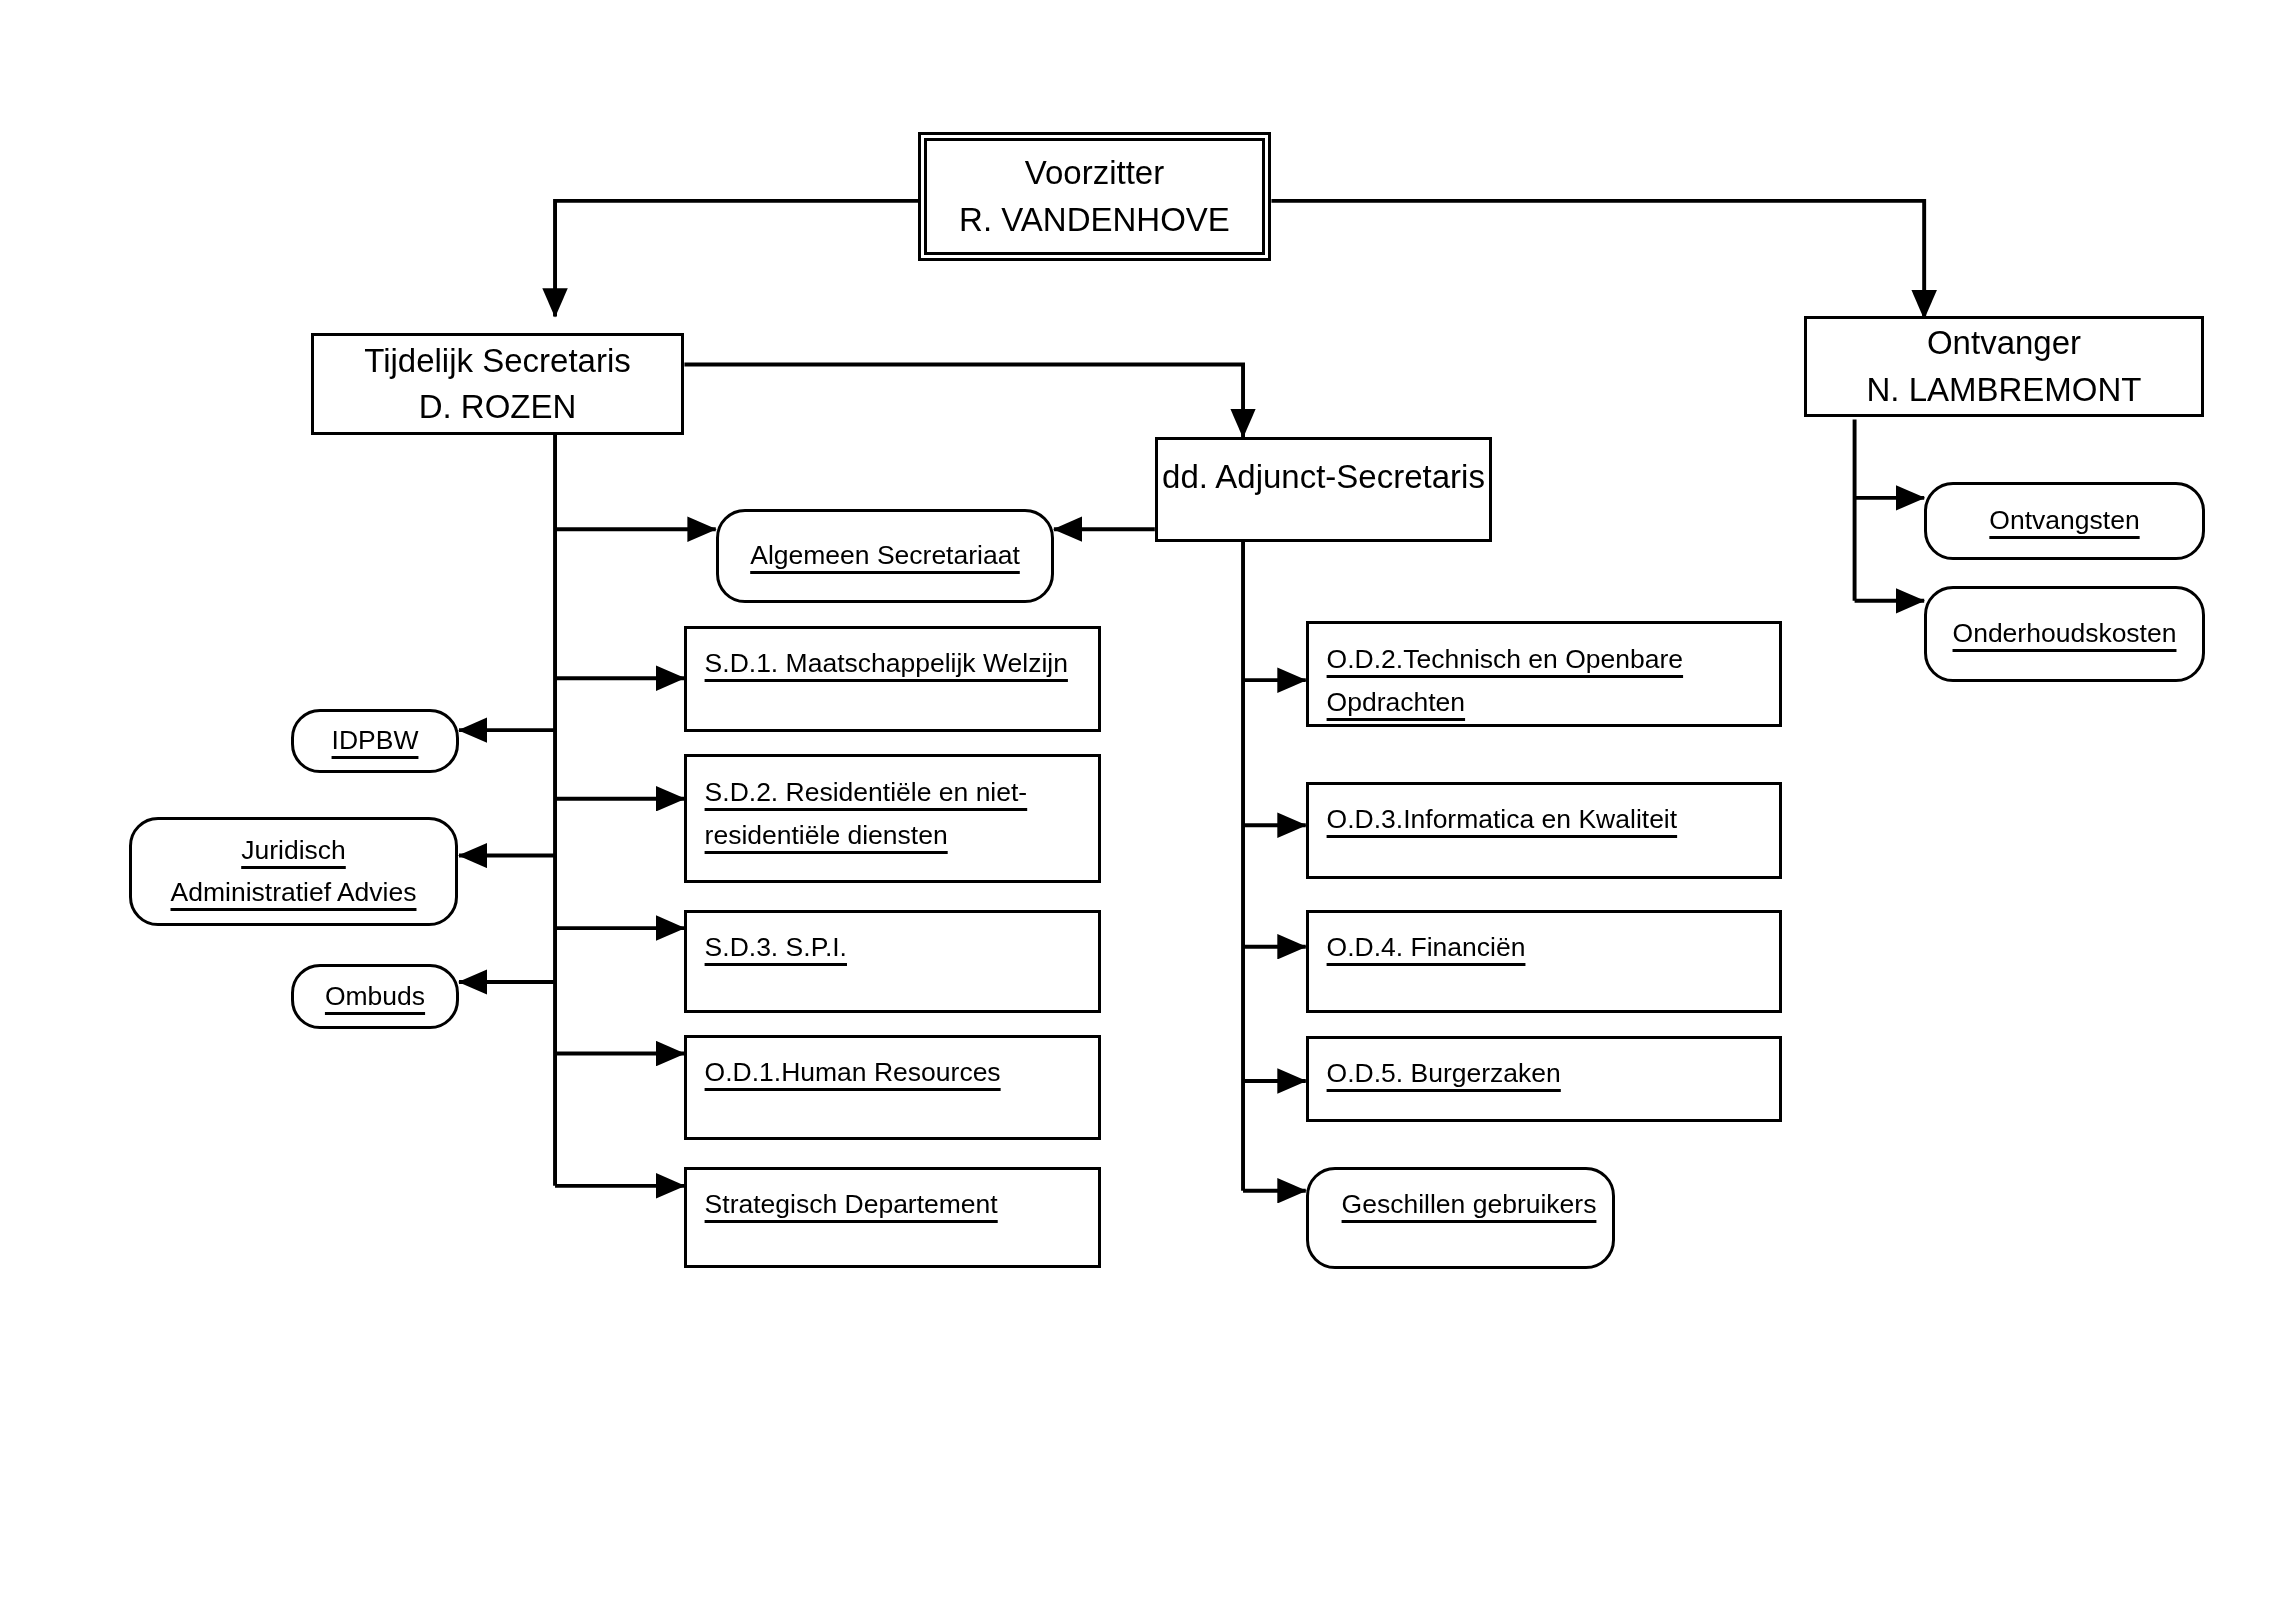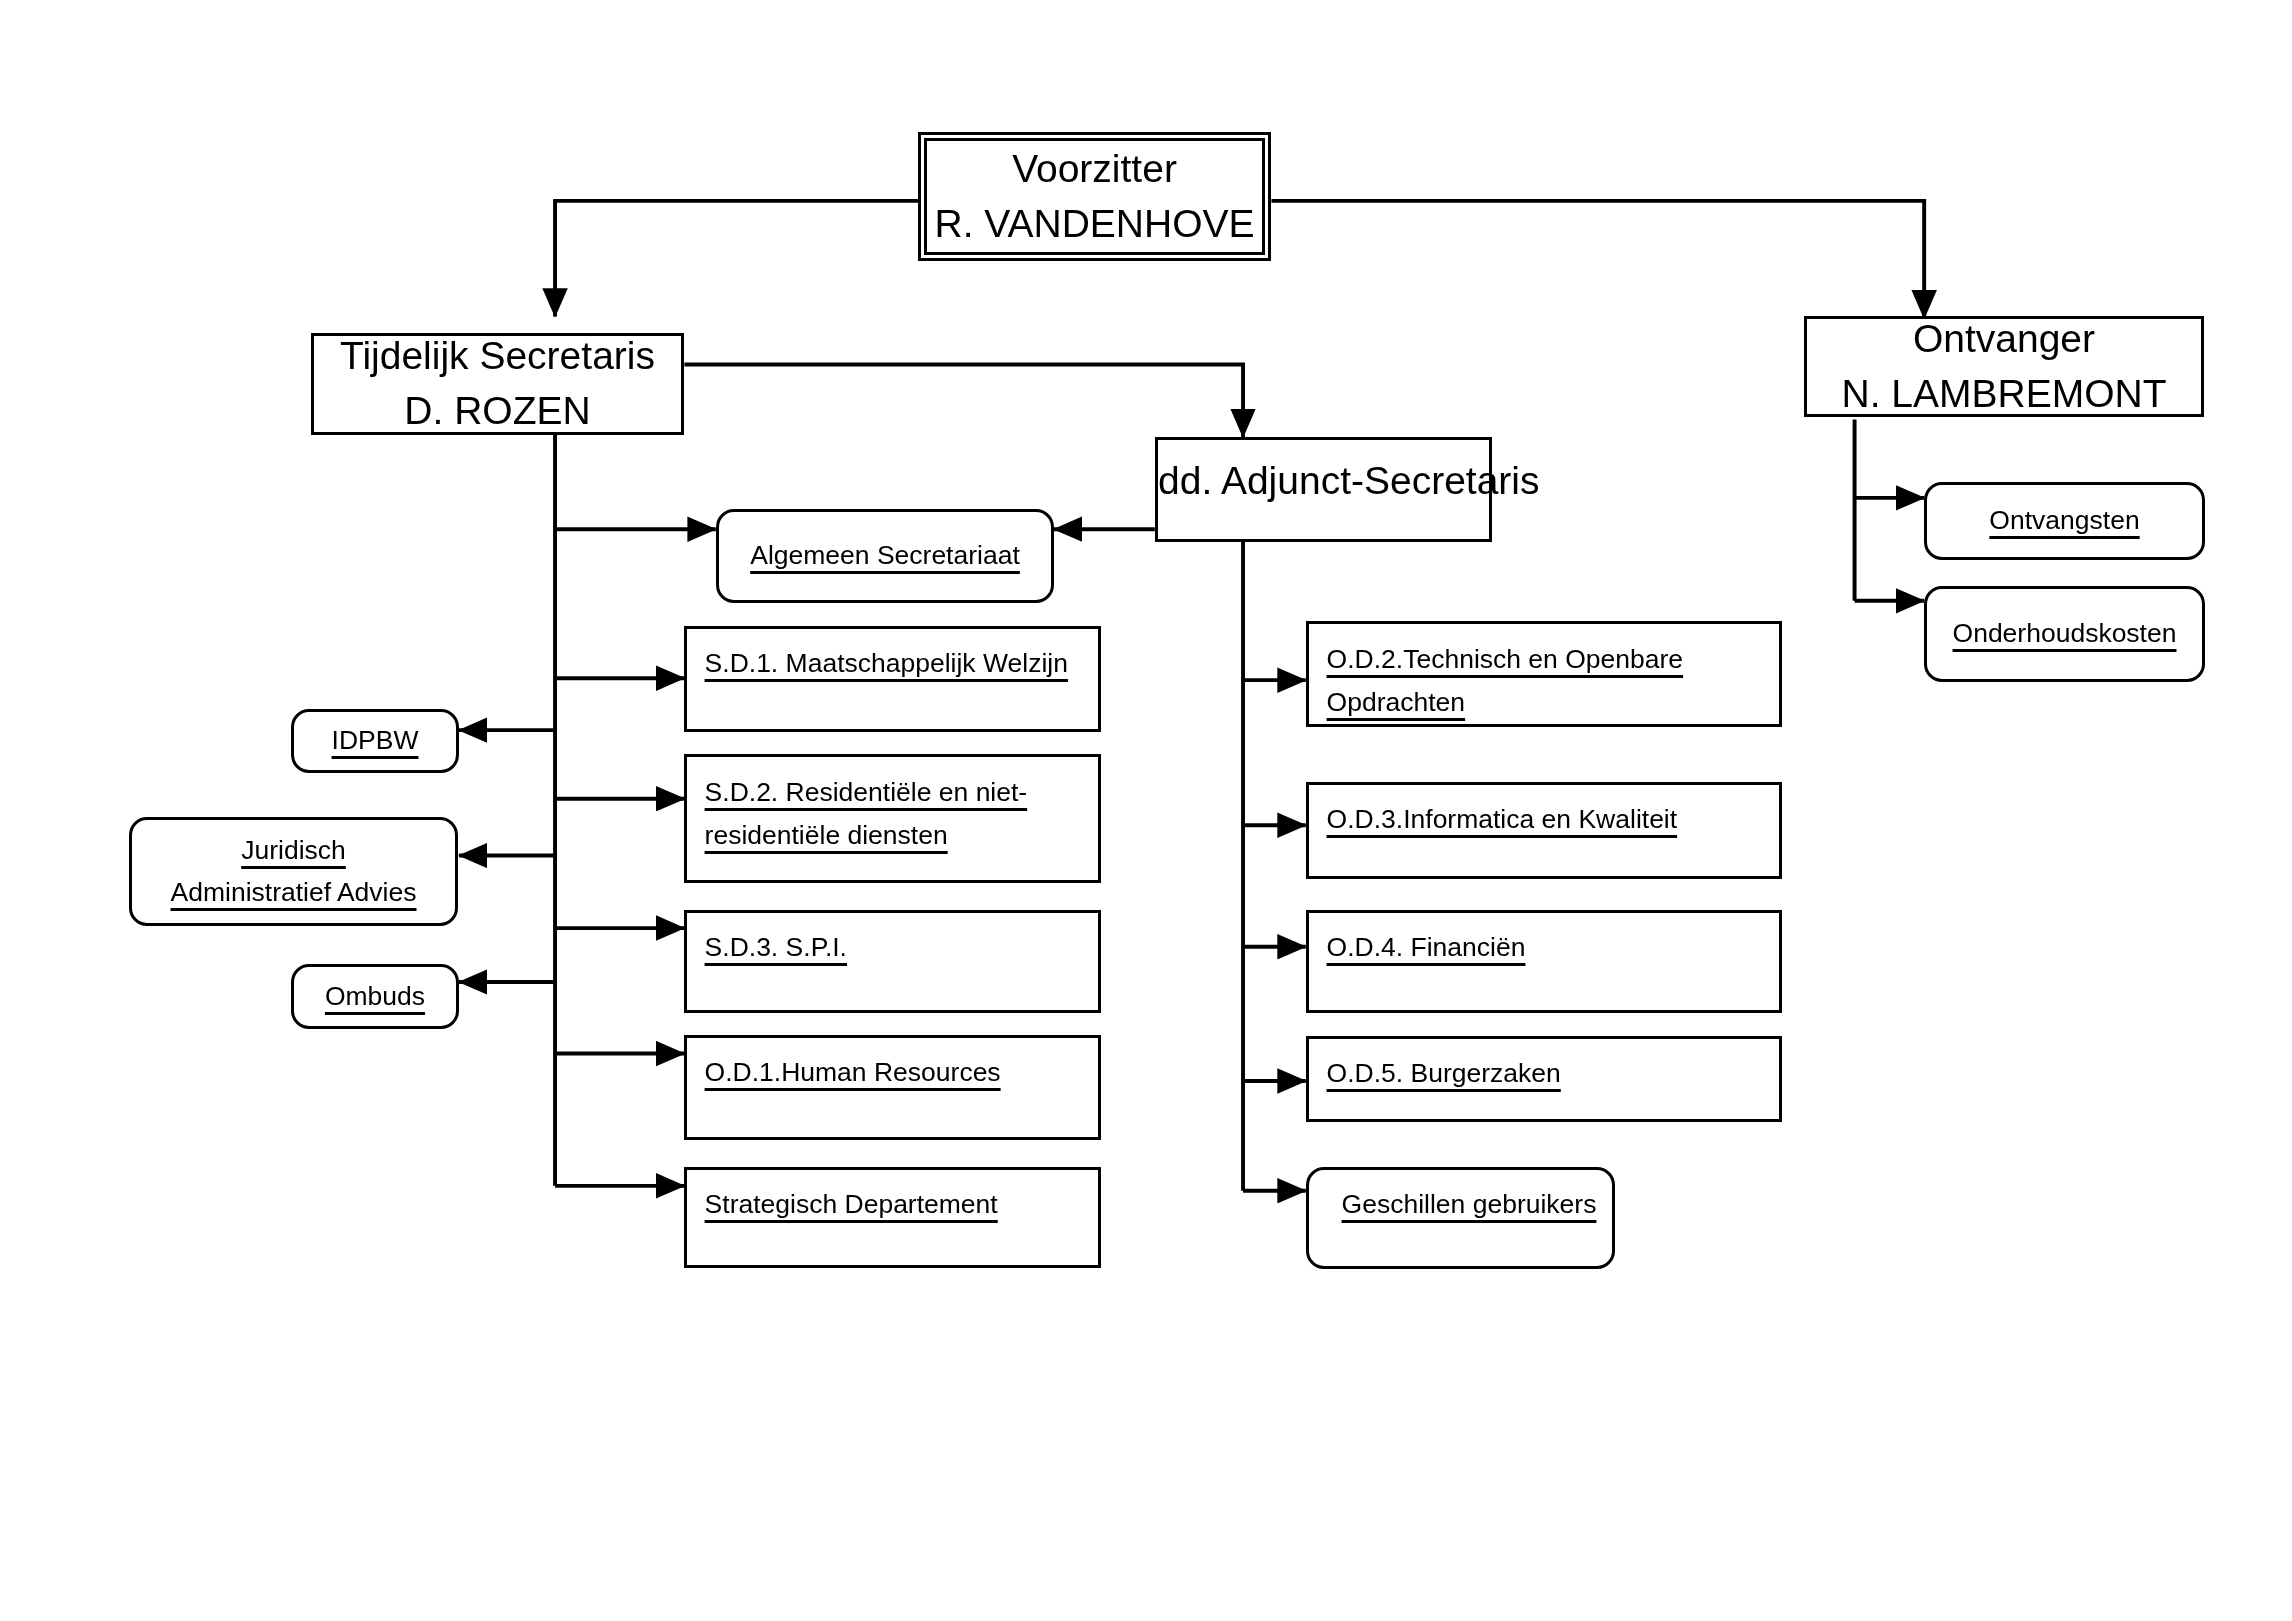--- a/index.html
+++ b/index.html
@@ -14,22 +14,22 @@
   #connectors{position:absolute;left:0;top:0;}
   .node{
     position:absolute;
     box-sizing:border-box;
     border:3.9px solid #000;
     background:#fff;
     font-size:26.5px;
     line-height:1.55;
   }
   .node .ln{display:block;white-space:nowrap;}
-  .hdr{font-size:39px;line-height:1.4;}
-  .rounded{border-radius:18px;}
+  .hdr{font-size:33px;line-height:1.4;}
+  .rounded{border-radius:29px;}
   .center{display:flex;flex-direction:column;justify-content:center;align-items:center;text-align:left;margin-top:16px;}
   .topleft{padding:13.7px 3.9px 0 17.6px;text-align:left;}
   .topcenter{padding-top:13.7px;text-align:center;}
   .u .ln{text-decoration:underline;text-decoration-thickness:2.9px;text-underline-offset:6.9px;}
   
   .double{padding:2.9px;}
   .double .inner{
     box-sizing:border-box;
     border:3.9px solid #000;
     width:100%;height:100%;

